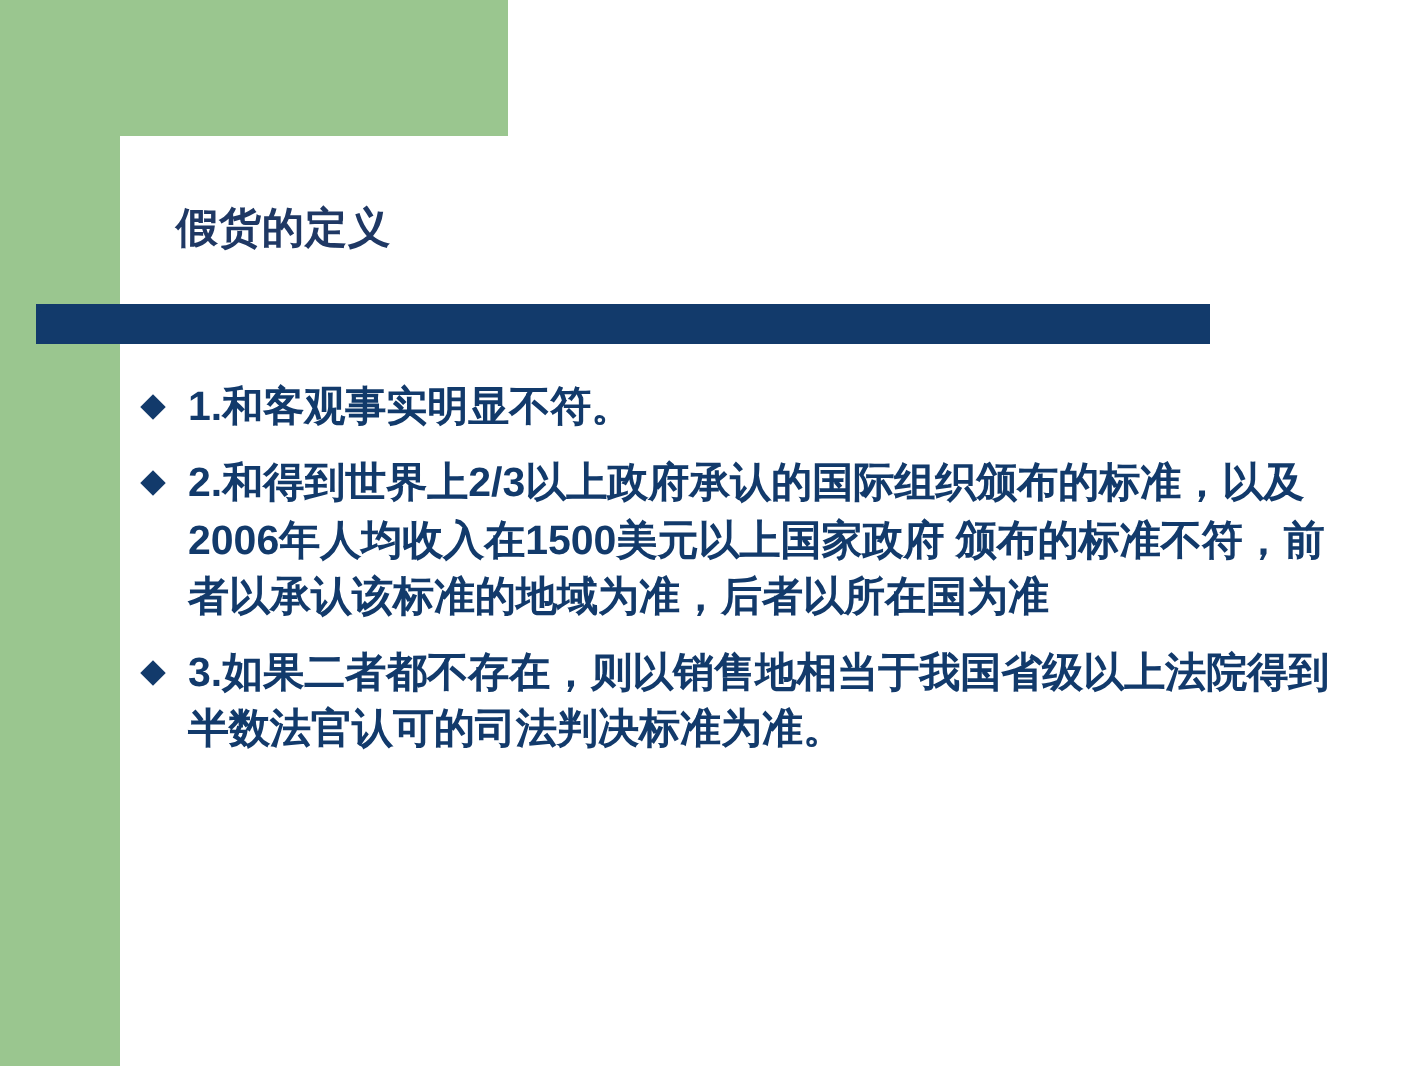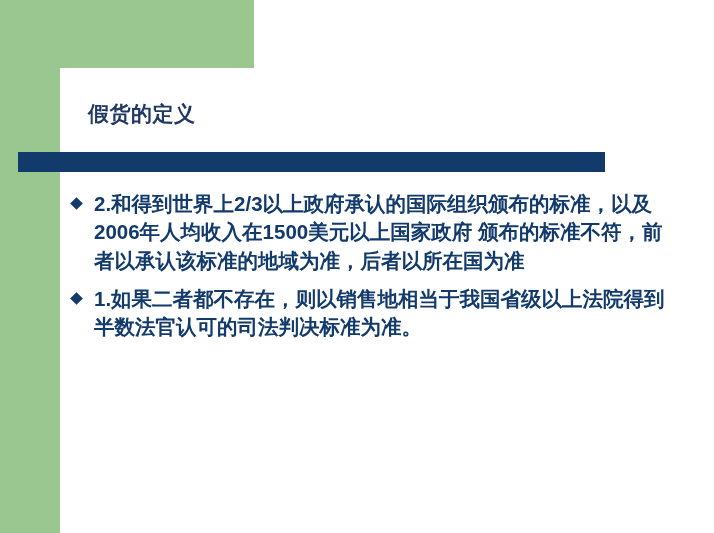--- a/index.html
+++ b/index.html
@@ -117,29 +117,35 @@
   <div class="green-block"></div>
   <div class="white-panel"></div>
 
   <div class="title">假货的定义</div>
 
   <div class="title-bar"></div>
   <div class="title-bar-cap"></div>
 
   <div class="bullets">
 
+    <div class="bullet-row">
+      <div class="bullet-marker">
+        <div class="diamond"></div>
+      </div>
+      <div class="bullet-text">1.和客观事实明显不符。</div>
+    </div>
 
     <div class="bullet-row">
       <div class="bullet-marker">
         <div class="diamond"></div>
       </div>
       <div class="bullet-text">2.和得到世界上2/3以上政府承认的国际组织颁布的标准，以及2006年人均收入在1500美元以上国家政府 颁布的标准不符，前者以承认该标准的地域为准，后者以所在国为准</div>
     </div>
 
     <div class="bullet-row">
       <div class="bullet-marker">
         <div class="diamond"></div>
       </div>
-      <div class="bullet-text">1.如果二者都不存在，则以销售地相当于我国省级以上法院得到半数法官认可的司法判决标准为准。</div>
+      <div class="bullet-text">3.如果二者都不存在，则以销售地相当于我国省级以上法院得到半数法官认可的司法判决标准为准。</div>
     </div>
 
   </div>
 </div>
 
 </body></html>

